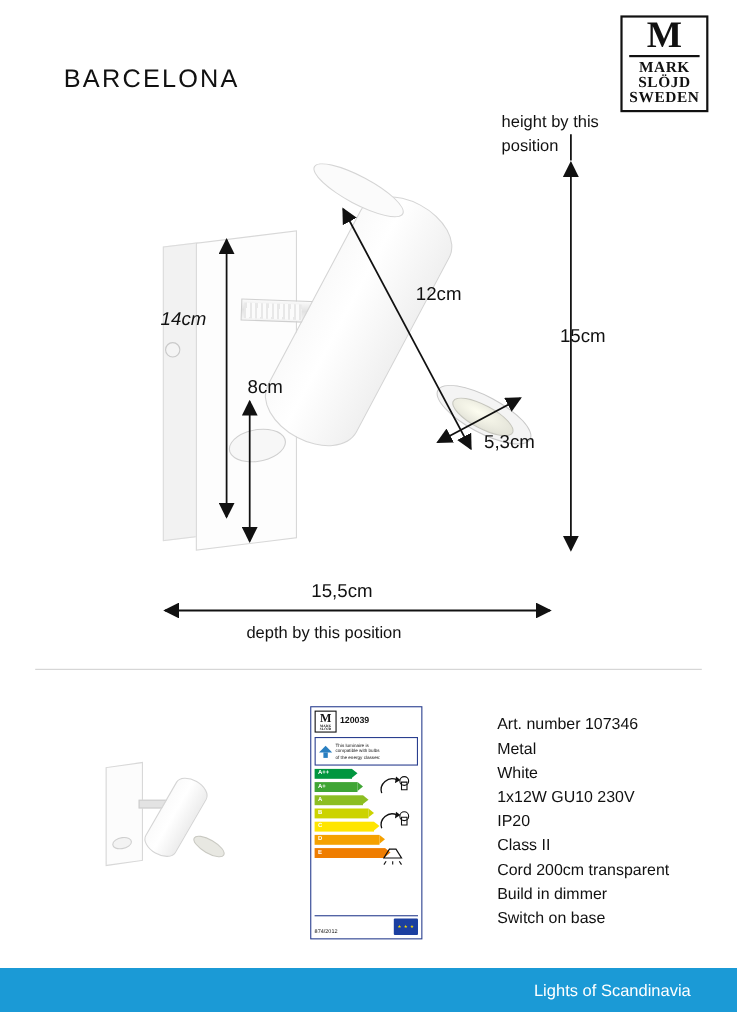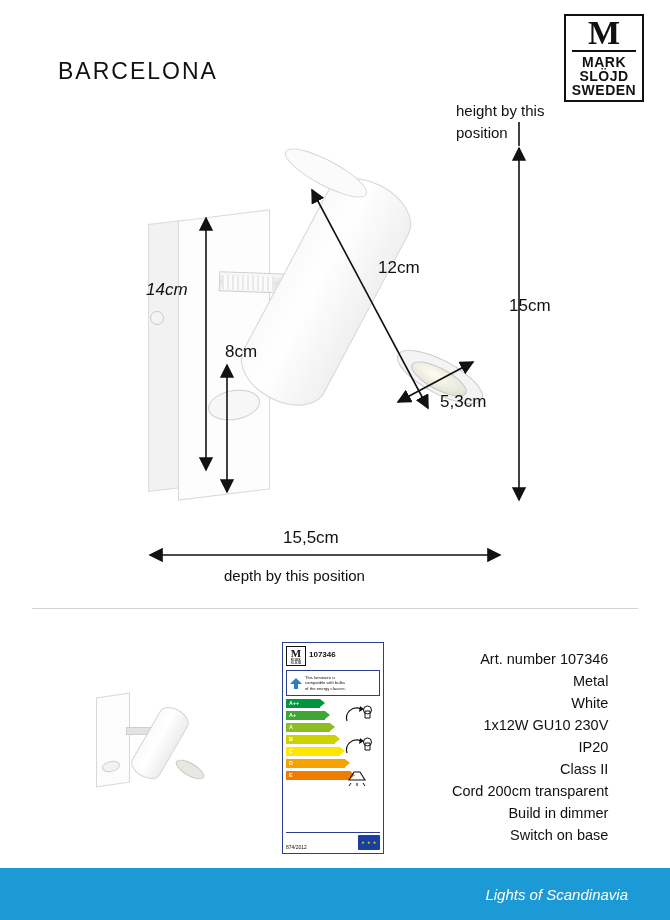--- a/index.html
+++ b/index.html
@@ -42,21 +42,21 @@
     line-height: 30px;
     font-weight: 700;
     color: #111;
   }
   .logo .bar {
     height: 2px;
     background: #111;
     margin: 2px 6px 3px 6px;
   }
   .logo .l1, .logo .l2, .logo .l3 {
-    font-family: Liberation Sans, sans-serif;
+    font-family: Liberation Serif, serif;
     font-weight: 700;
     font-size: 14px;
     line-height: 14px;
     letter-spacing: 0.5px;
     color: #111;
   }
 
   
   .drawing {
     position: absolute;
@@ -353,38 +353,36 @@
     color: #f5d800; font-size: 4px; text-align: center; line-height: 15px; letter-spacing: .5px;
   }
 
   .specs {
     position: absolute;
     left: 452px;
     top: 648px;
     font-size: 14.5px;
     line-height: 22px;
     color: #111;
-    text-align: right;
   }
 
   
   .footer {
     position: absolute;
     left: 0;
     bottom: 0;
     width: 670px;
-    height: 52px;
+    height: 40px;
     background: #1b9ad6;
     color: #ffffff;
     font-size: 15px;
     display: flex;
     align-items: center;
     justify-content: flex-end;
     padding-right: 42px;
-    font-style: italic;
   }
 </style>
 </head>
 <body>
 
 <div class="title">BARCELONA</div>
 
 <div class="logo">
   <div class="m">M</div>
   <div class="bar"></div>
@@ -453,21 +451,21 @@
   <div class="mp-face"></div>
   <div class="mp-knob"></div>
 </div>
 
 <div class="energy-card">
   <div class="ec-top">
     <div class="ec-logo">
       <span>M</span>
       <small>MARK SLÖJD</small>
     </div>
-    <div class="ec-art">107346</div>
+    <div class="ec-art">120039</div>
   </div>
 
   <div class="ec-note">
     <div class="lamp">
       <div class="shade"></div>
         <div class="base"></div>
     </div>
     <div class="txt">
       <div>This luminaire is</div>
       <div>compatible with bulbs</div>

